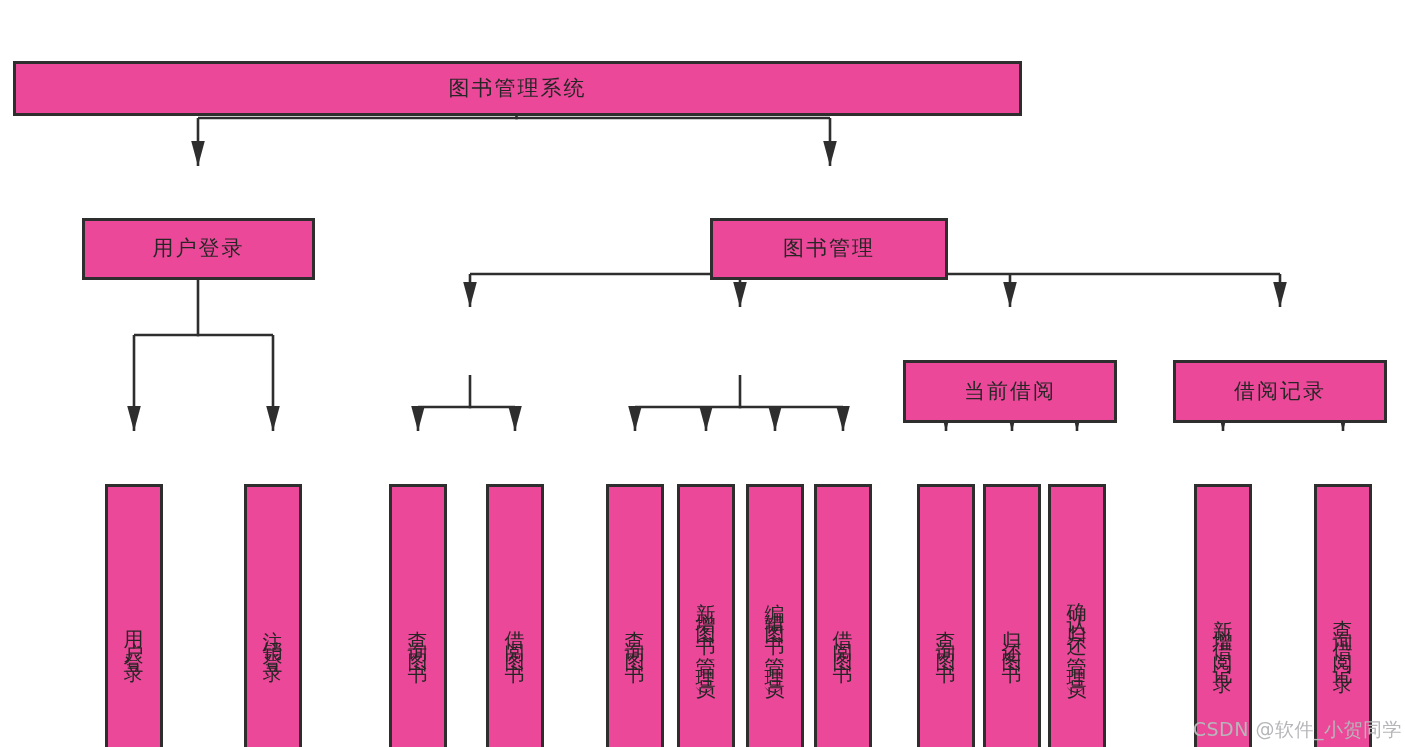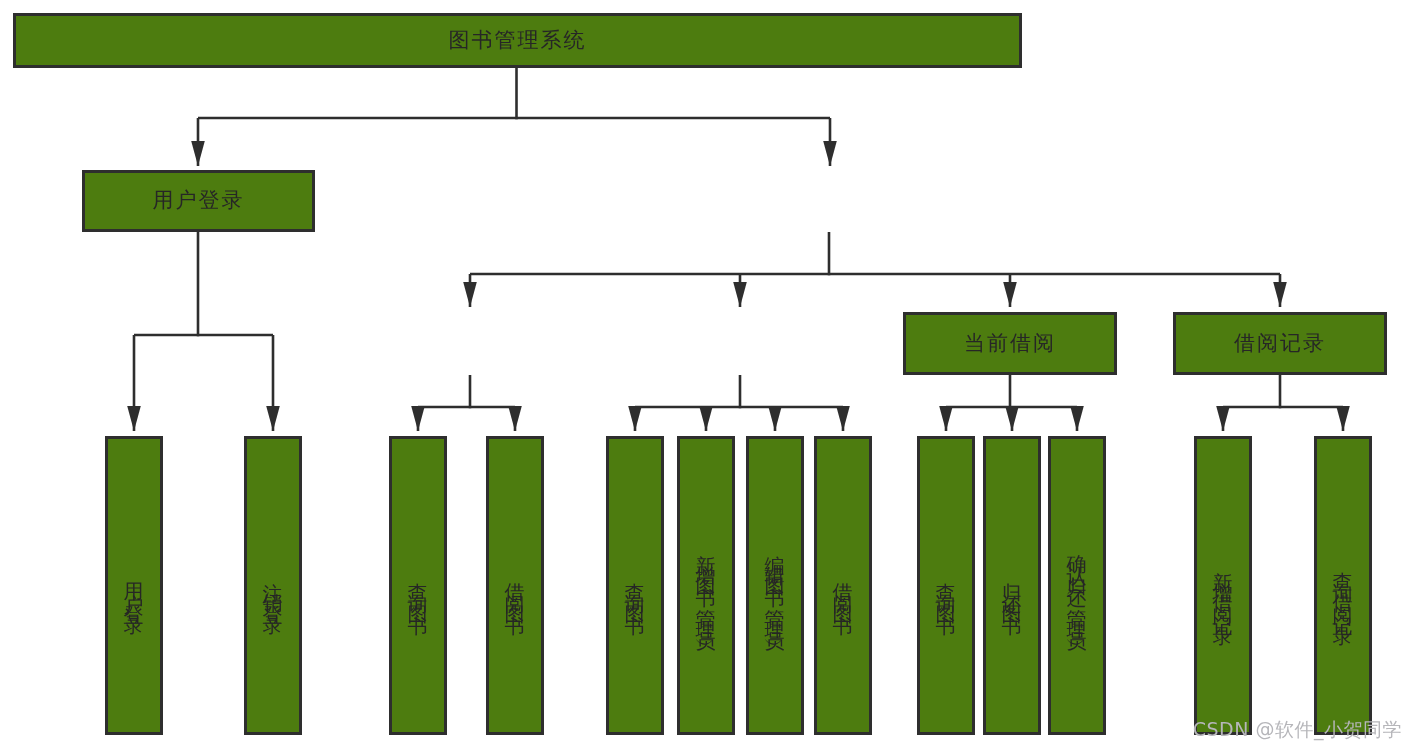--- a/index.html
+++ b/index.html
@@ -7,30 +7,31 @@
     position:relative;
     width:1405px;height:747px;
     background:#ffffff;
     font-family:"DejaVu Sans","Liberation Sans",sans-serif;
     overflow:hidden;
   }
   #connectors{position:absolute;left:0;top:0;width:1405px;height:747px;}
   .node{
     position:absolute;
     box-sizing:border-box;
-    background:#4d7c0f;
+    background:#ec4899;
     border:3px solid #2e2e2e;
     color:#262626;
     display:flex;
     align-items:center;
     justify-content:center;
     font-size:21px;
     letter-spacing:2px;
     text-align:center;
     line-height:1.2;
+    margin-top:48px;
   }
   .node.h{white-space:nowrap;}
   .node.v{
     writing-mode:vertical-rl;
     text-orientation:mixed;
     letter-spacing:11px;
     font-size:20px;
     padding-top:6px;
   }
   .watermark{
@@ -95,20 +96,21 @@
       <path d="M1280,375 V408.3"></path>
       <path d="M1223,407 H1343"></path>
       <path d="M1223,407 V431" marker-end="url(#arrow)"></path>
       <path d="M1343,407 V431" marker-end="url(#arrow)"></path>
     </g>
   </svg>
 
   <div class="node h" style="left:13px;top:13px;width:1009px;height:55px">图书管理系统</div>
 
   <div class="node h" style="left:82px;top:170px;width:233px;height:62px">用户登录</div>
+  <div class="node h" style="left:710px;top:170px;width:238px;height:62px">图书管理</div>
 
   <div class="node h" style="left:1173px;top:312px;width:214px;height:63px">借阅记录</div>
   <div class="node h" style="left:903px;top:312px;width:214px;height:63px">当前借阅</div>
 
   <div class="node v" style="left:105px;top:436px;width:58px;height:299px">用户登录</div>
   <div class="node v" style="left:244px;top:436px;width:58px;height:299px">注销登录</div>
 
   <div class="node v" style="left:389px;top:436px;width:58px;height:299px">查询图书</div>
   <div class="node v" style="left:486px;top:436px;width:58px;height:299px">借阅图书</div>
 

